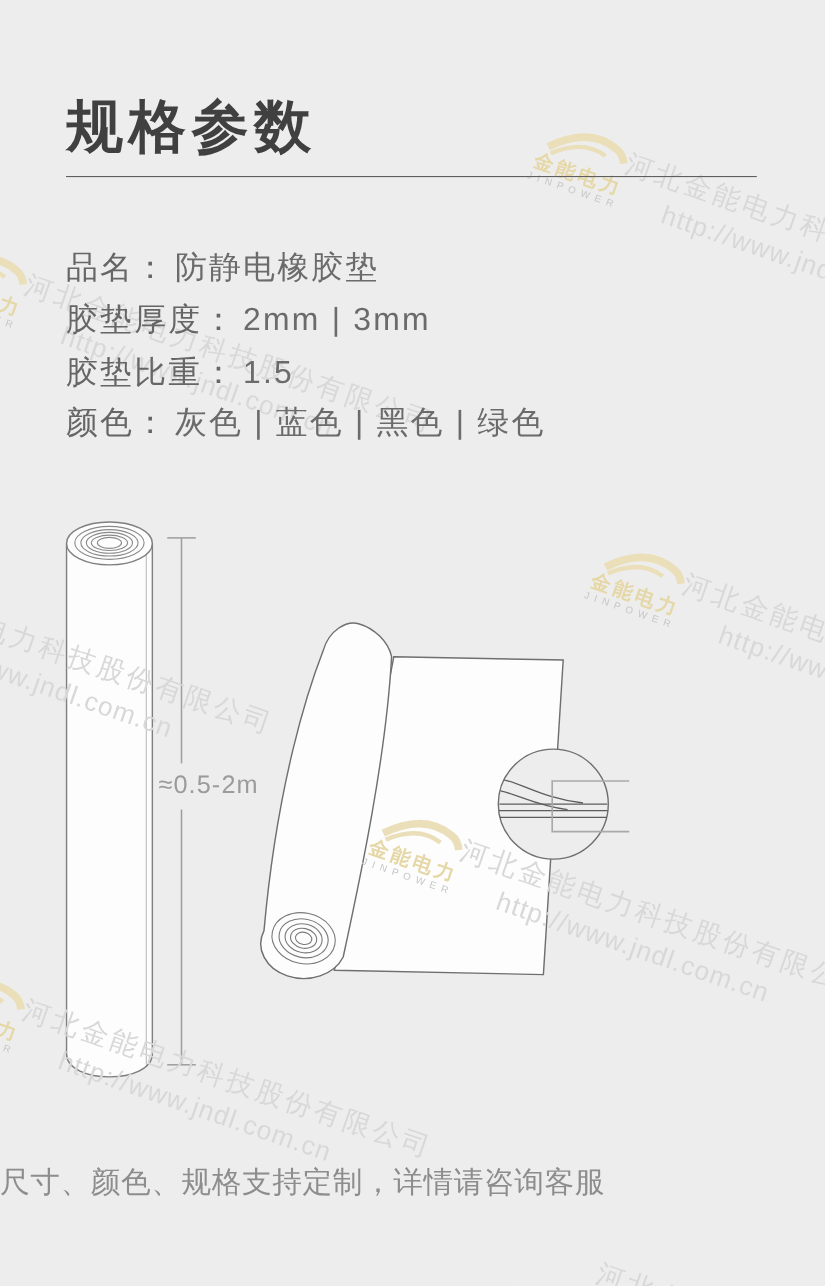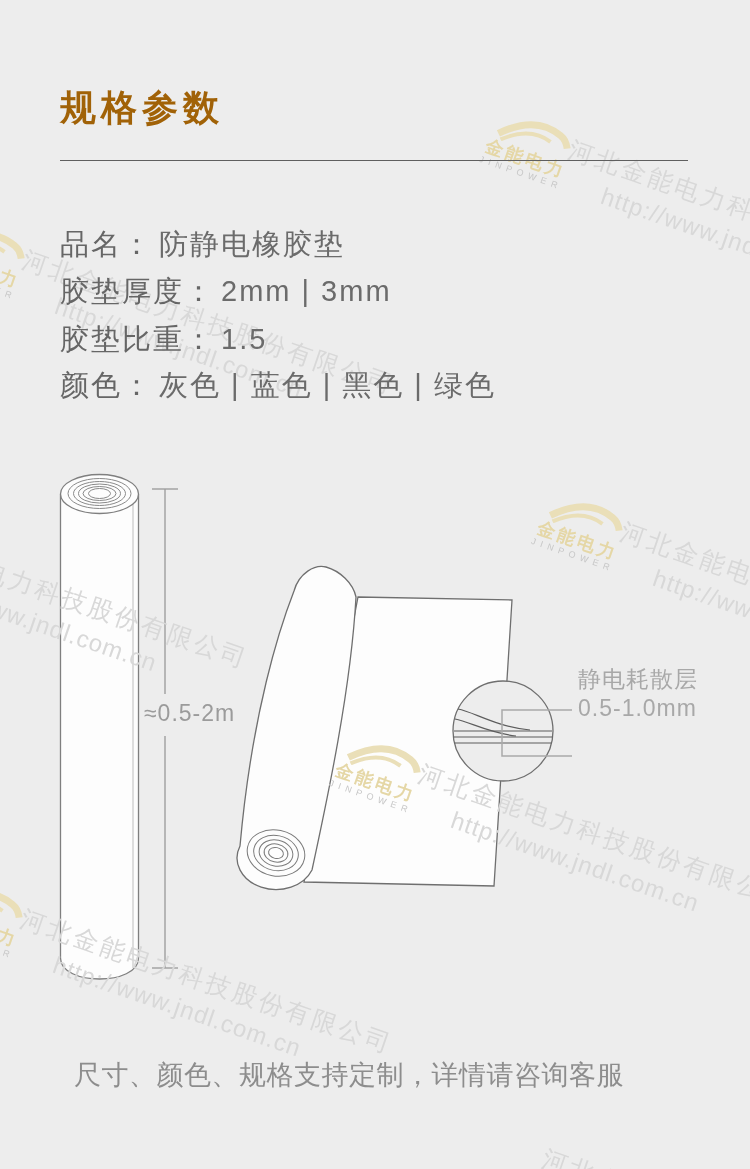--- a/index.html
+++ b/index.html
@@ -6,21 +6,21 @@
   .page{
     position:relative;width:750px;height:1169px;overflow:hidden;
     background:#ededed;
     font-family:"Liberation Sans","DejaVu Sans",sans-serif;
   }
   .layer{position:absolute;left:0;top:0;width:750px;height:1169px;}
 
   
   .title{
     position:absolute;left:60px;top:90px;line-height:1;
-    font-size:36px;font-weight:600;color:#a16207;letter-spacing:5px;white-space:nowrap;
+    font-size:52px;font-weight:600;color:#404040;letter-spacing:5px;white-space:nowrap;
   }
   .title-rule{position:absolute;left:60px;top:160px;width:628px;height:1px;background:#5f5f5f;}
 
   .spec-line{
     position:absolute;left:60px;line-height:1.3;
     font-size:29px;color:#666666;letter-spacing:2px;white-space:nowrap;
   }
   .spec-line .spec-value{margin-left:6px;color:#6b6b6b;}
   .spec-1{top:226px}.spec-2{top:273px}.spec-3{top:321px}.spec-4{top:367px}
 
@@ -30,22 +30,22 @@
   }
 
   .layer-label{
     position:absolute;left:578px;line-height:29px;
     font-size:23px;color:#a8a8a8;letter-spacing:1px;white-space:nowrap;
   }
   .layer-label-1{top:665px}
   .layer-label-2{top:741px}
 
   .note{
-    position:absolute;left:0;top:1058px;width:610px;text-align:center;
-    font-size:27px;color:#8d8d8d;letter-spacing:0.5px;white-space:nowrap;line-height:1.3;padding-left:44px;
+    position:absolute;left:0;top:1058px;width:610px;
+    font-size:27px;color:#8d8d8d;letter-spacing:0.5px;white-space:nowrap;line-height:1.3;
   }
 
   
   .wm{
     position:absolute;transform:rotate(19deg);transform-origin:0 0;
     pointer-events:none;
   }
   .wm .wm-logo{position:absolute;left:0;top:0;width:112px;text-align:center;}
   .wm .wm-logo svg{display:block;margin:0 auto;}
   .wm .logo-cn{font-size:18px;font-weight:700;color:#e5d7a6;letter-spacing:3px;line-height:18px;}
@@ -220,20 +220,16 @@
   </div>
   <div class="spec-line spec-3">
     <span>胶垫比重：</span><span class="spec-value">1.5</span>
   </div>
   <div class="spec-line spec-4">
     <span>颜色：</span><span class="spec-value">灰色 | 蓝色 | 黑色 | 绿色</span>
   </div>
 
   <div class="dim-label">≈0.5-2m</div>
 
-  <div class="layer-label layer-label-1">
-    <div>静电耗散层</div>
-    <div>0.5-1.0mm</div>
-  </div>
 
   <div class="note">尺寸、颜色、规格支持定制，详情请咨询客服</div>
 
 </div>
 
 </body></html>

